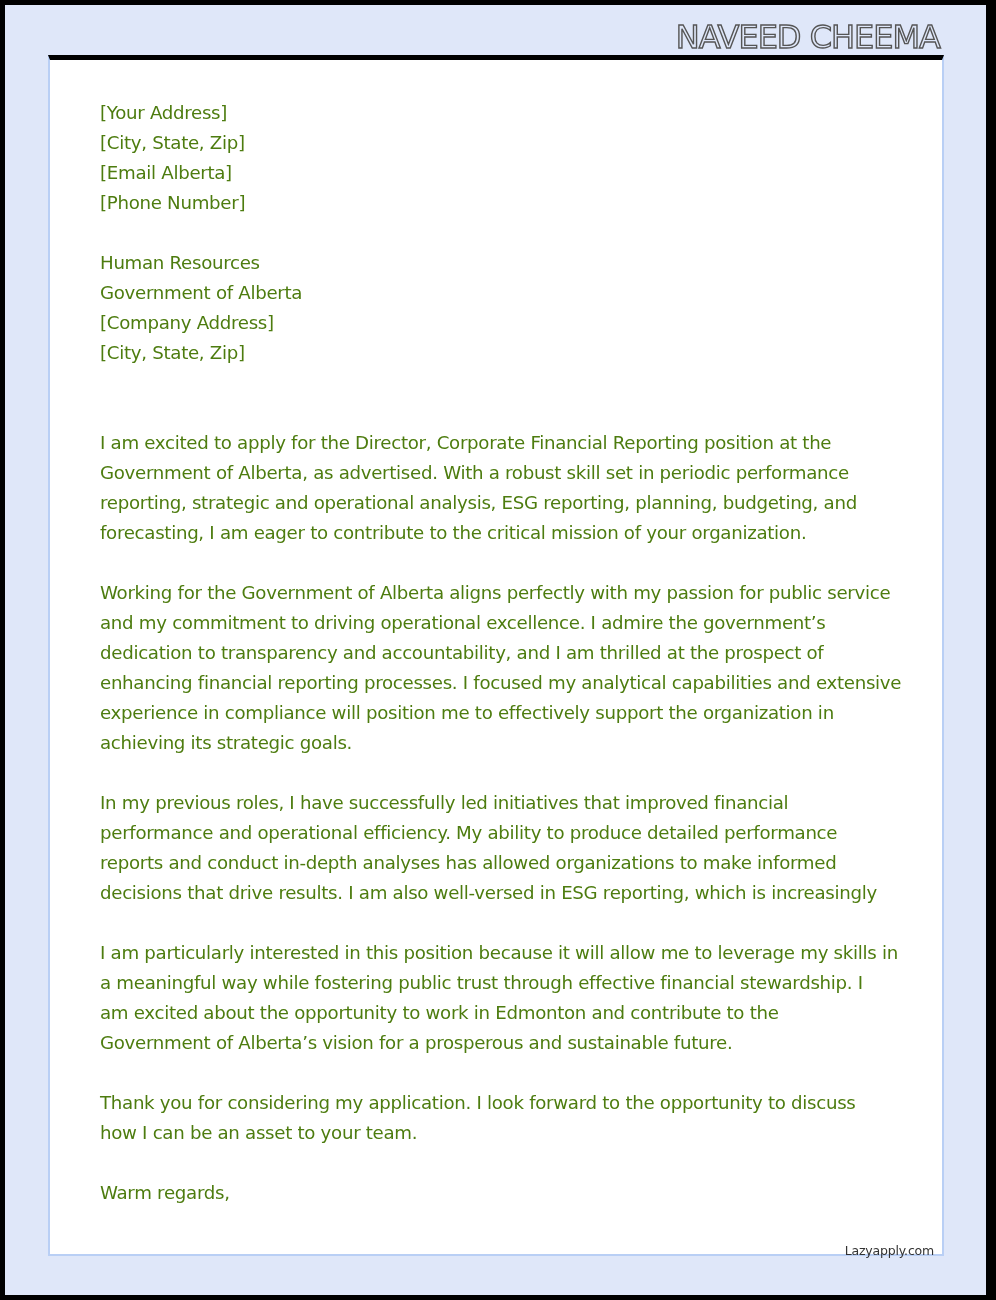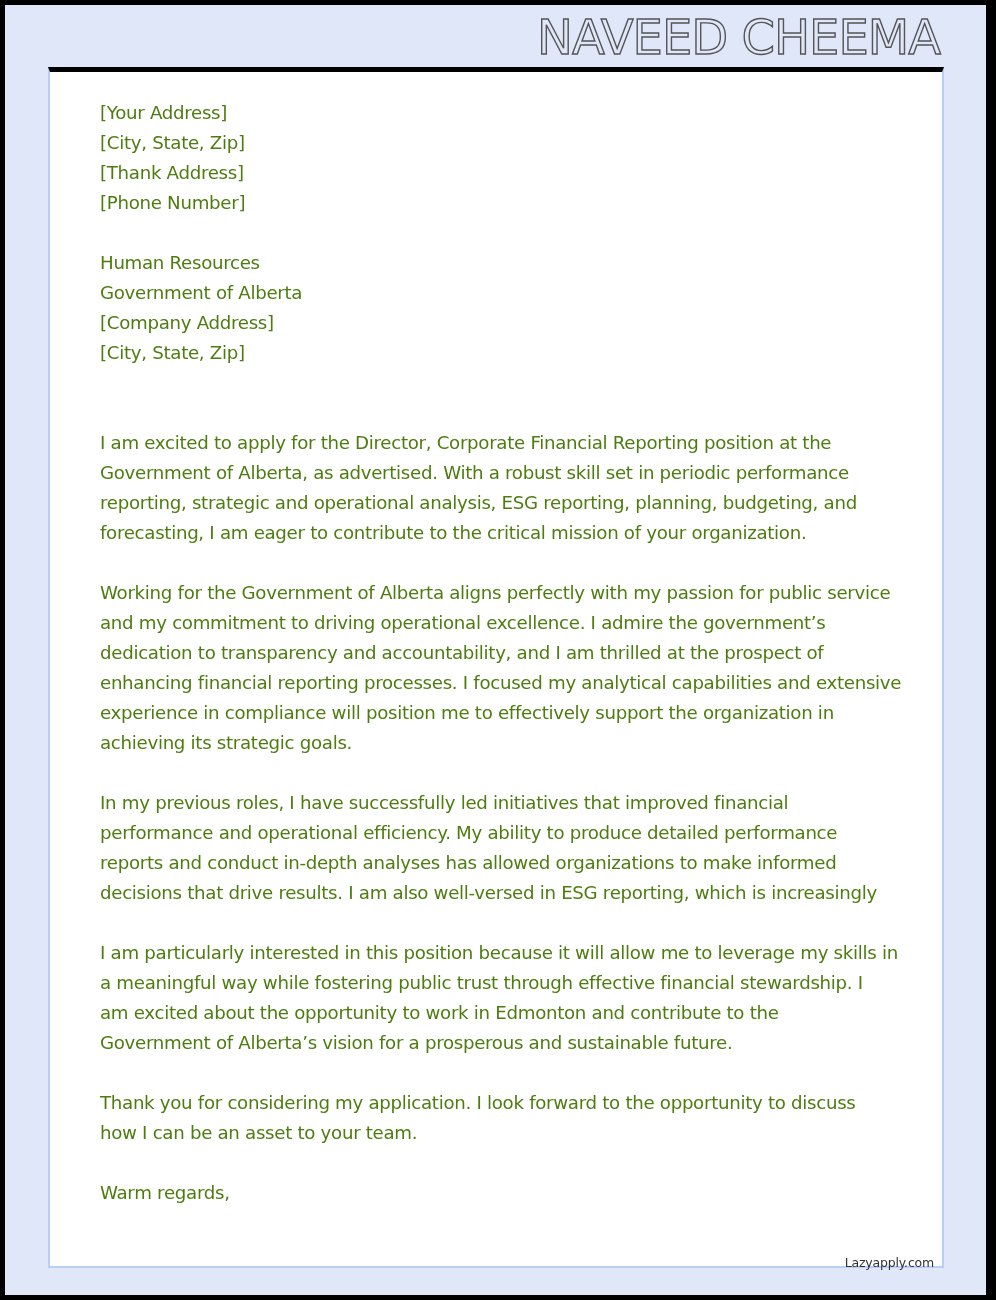--- a/index.html
+++ b/index.html
@@ -10,29 +10,29 @@
     font-family: "DejaVu Sans", sans-serif;
   }
   .frame {
     position: absolute; left: 5px; top: 5px; width: 981px; height: 1290px;
     background: #dfe7f9;
     overflow: hidden;
   }
   .name {
     position: absolute; right: 46px; top: 10px;
     font-family: "DejaVu Sans", sans-serif;
-    font-size: 48px; line-height: 44px;
+    font-size: 32px; line-height: 44px;
     letter-spacing: -1px;
     color: #dfe7f9;
     -webkit-text-stroke: 1.4px #555;
     font-weight: normal;
     white-space: nowrap;
   }
   .page {
-    position: absolute; left: 43px; top: 62px; width: 896px; height: 1201px;
+    position: absolute; left: 43px; top: 50px; width: 896px; height: 1201px;
     background: #fff;
     border-top: 5px solid #000;
     border-left: 2px solid #b9cff5;
     border-right: 2px solid #b9cff5;
     border-bottom: 2px solid #b9cff5;
     box-sizing: border-box;
   }
   .letter {
     position: absolute; left: 95px; top: 93px; width: 800px;
     font-size: 18.2px; line-height: 30px; color: #4d7c0f;
@@ -53,21 +53,21 @@
   <div class="name">NAVEED CHEEMA</div>
 
   <div class="page">
     <div class="watermark" style="top:1183px; right:8px;">Lazyapply.com</div>
   </div>
 
   <div class="letter">
     <div>
       <span class="line">[Your Address]</span>
       <span class="line">[City, State, Zip]</span>
-      <span class="line">[Thank Address]</span>
+      <span class="line">[Email Alberta]</span>
       <span class="line">[Phone Number]</span>
     </div>
     <span class="gap"></span>
     <div>
       <span class="line">Human Resources</span>
       <span class="line">Government of Alberta</span>
       <span class="line">[Company Address]</span>
       <span class="line">[City, State, Zip]</span>
     </div>
     <span class="gap"></span>

